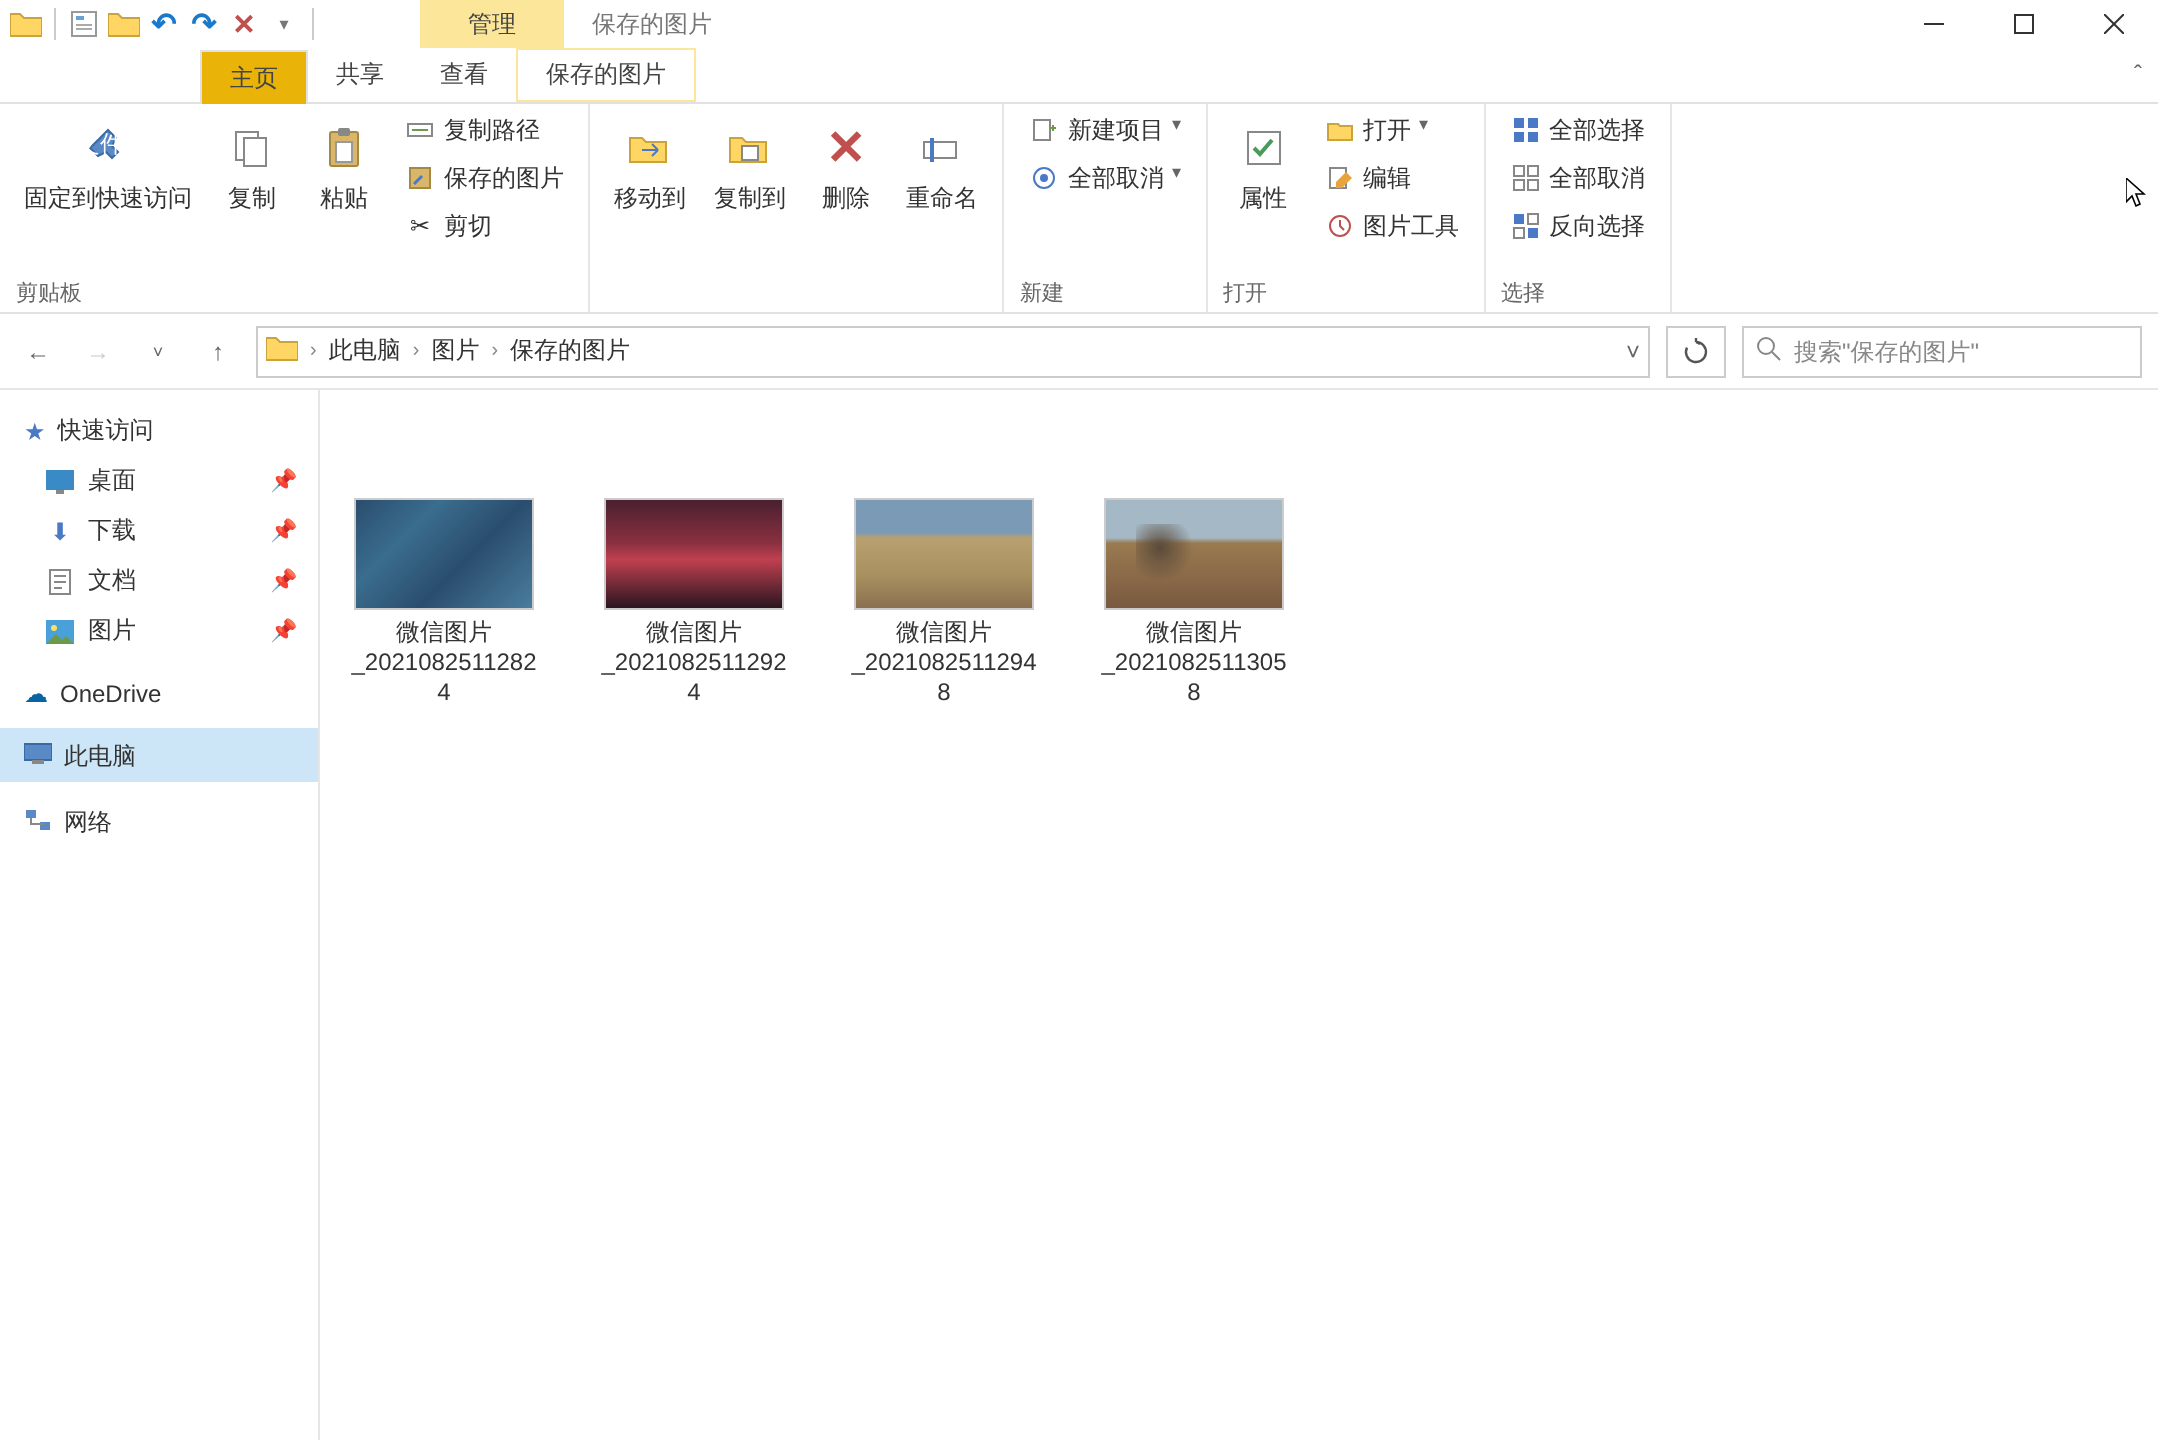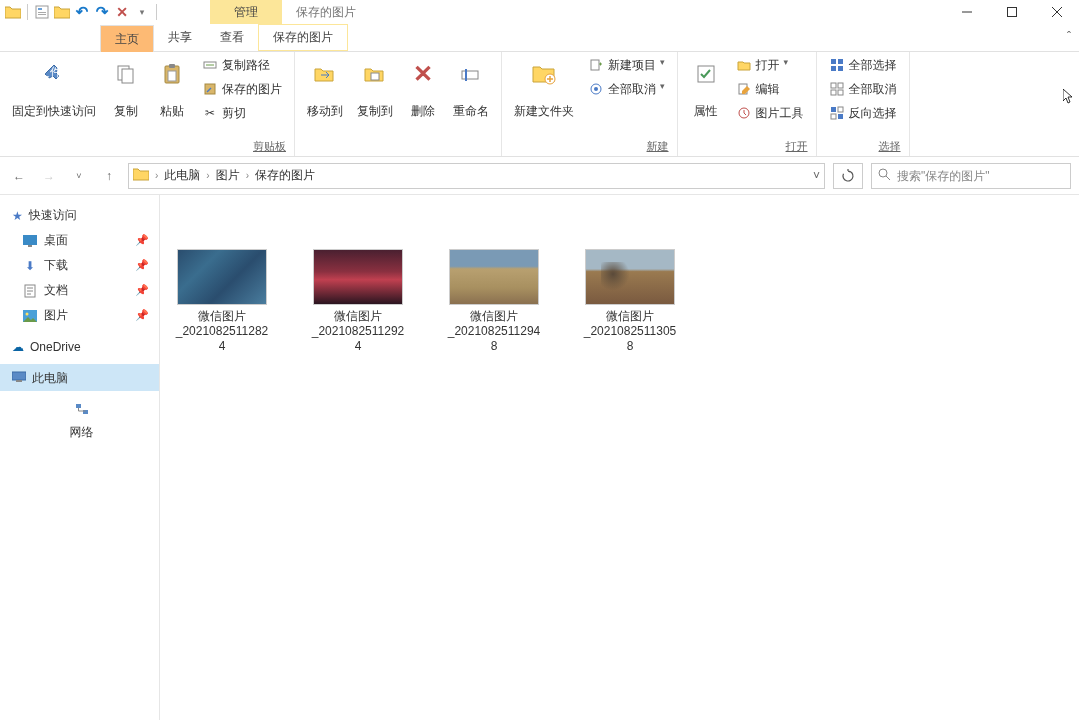--- a/index.html
+++ b/index.html
@@ -13,32 +13,32 @@
     .qat-sep { width: 1px; height: 16px; background: #ccc; margin: 0 3px; }
     .ctx-tab-head { position: absolute; left: 210px; top: 0; height: 24px; width: 72px; background: #fce699; display: flex; align-items: center; justify-content: center; color: #444; font-size: 12px; }
     .title-text { position: absolute; left: 296px; top: 4px; color: #777; font-size: 12px; }
     .win-controls { position: absolute; right: 0; top: 0; display: flex; }
     .win-ctrl { width: 45px; height: 24px; display: flex; align-items: center; justify-content: center; color: #666; }
 
     
     .ribbon-tabs { height: 28px; display: flex; align-items: stretch; border-bottom: 1px solid #e1e1e1; position: relative; }
     .tab { padding: 0 14px; display: flex; align-items: center; color: #444; font-size: 12px; cursor: default; }
     .tab.file { background: #1979ca; color: #fff; padding: 0 14px; }
-    .tab.active { background: #fdba74; border-top: 1px solid #e1e1e1; border-left: 1px solid #e1e1e1; border-right: 1px solid #e1e1e1; position: relative; top: 1px; }
+    .tab.active { background: #eab308; border-top: 1px solid #e1e1e1; border-left: 1px solid #e1e1e1; border-right: 1px solid #e1e1e1; position: relative; top: 1px; }
     .tab.ctx { border: 1px solid #fce699; }
     .rib-collapse { position: absolute; right: 8px; top: 6px; display: flex; gap: 6px; color: #666; }
 
     
     .ribbon { height: 105px; border-bottom: 1px solid #e1e1e1; display: flex; }
     .group { border-right: 1px solid #e6e6e6; display: flex; flex-direction: column; justify-content: space-between; padding: 4px 8px 2px; }
     .group-body { display: flex; gap: 6px; align-items: flex-start; flex: 1; }
-    .group-label { text-align: right; color: #666; font-size: 11px; padding-top: 2px; text-decoration: underline; }
+    .group-label { text-align: left; color: #666; font-size: 11px; padding-top: 2px; }
     .bigbtn { display: flex; flex-direction: column; align-items: center; gap: 2px; padding: 2px 4px; min-width: 40px; }
     .bigbtn-ico { width: 32px; height: 32px; display: flex; align-items: center; justify-content: center; }
-    .bigbtn-label { font-size: 12px; text-align: center; color: #333; line-height: 14px; margin-top: 12px; }
+    .bigbtn-label { font-size: 12px; text-align: center; color: #333; line-height: 14px; }
     .smallrow { display: flex; flex-direction: column; gap: 2px; font-size: 12px; color: #333; }
     .smallbtn { display: flex; align-items: flex-start; gap: 4px; padding: 1px 4px; height: 22px; }
     .smallbtn-ico { width: 16px; height: 16px; display: flex; align-items: center; justify-content: center; }
 
     
     .addrbar { height: 38px; border-bottom: 1px solid #e6e6e6; display: flex; align-items: center; padding: 0 8px; gap: 8px; }
     .nav-arrow { width: 22px; height: 22px; display: flex; align-items: center; justify-content: center; color: #666; }
     .addrbox { flex: 1; height: 26px; border: 1px solid #ccc; display: flex; align-items: center; padding: 0 4px; gap: 6px; font-size: 12px; position: relative; background: #fff; }
     .crumb { color: #333; }
     .crumb-sep { color: #888; font-size: 10px; }
@@ -49,21 +49,21 @@
     .searchbox input::placeholder { color: #888; }
 
     
     .body { flex: 1; display: flex; overflow: hidden; }
     .nav { width: 160px; border-right: 1px solid #e6e6e6; padding: 6px 0; overflow-y: auto; }
     .nav-item { display: flex; align-items: center; gap: 6px; padding: 4px 8px 4px 22px; font-size: 12px; color: #333; position: relative; }
     .nav-item .pin { position: absolute; right: 10px; color: #777; font-size: 11px; }
     .nav-item .ico { width: 16px; height: 16px; display: flex; align-items: center; justify-content: center; }
     .nav-section { display: flex; align-items: center; gap: 6px; padding: 6px 8px 4px 12px; font-size: 12px; color: #333; }
 
-    .content { flex: 1; padding: 14px 12px; display: flex; flex-wrap: wrap; align-content: flex-start; gap: 36px; overflow-y: auto; }
+    .content { flex: 1; padding: 14px 12px; display: flex; flex-wrap: wrap; align-content: flex-start; gap: 25px; overflow-y: auto; }
     .file { width: 100px; display: flex; flex-direction: column; align-items: center; gap: 4px; margin-top: 40px; }
     .thumb { width: 90px; height: 56px; border: 1px solid #ccc; background-size: cover; background-position: center; }
     .thumb.ocean { background: linear-gradient(135deg,#2a4d6e 0%,#3a6d8e 30%,#2a4d6e 60%,#4a7d9e 100%); }
     .thumb.canyon { background: linear-gradient(180deg,#4a2030 0%,#8a3040 40%,#c04050 55%,#2a1520 100%); }
     .thumb.quarry { background: linear-gradient(180deg,#7a9ab5 0%,#7a9ab5 30%,#b8a070 35%,#a89060 70%,#8a7050 100%); }
     .thumb.mine { background: linear-gradient(180deg,#a5b8c5 0%,#a5b8c5 35%,#9a7a50 40%,#7a5a40 100%); position: relative; }
     .thumb.mine::after { content:''; position:absolute; left:15px; top:12px; width:40px; height:30px; background: radial-gradient(circle at 30% 40%, #5a4a3a 0%, transparent 50%); }
     .fname { font-size: 12px; text-align: center; color: #333; line-height: 15px; word-break: break-all; }
     .cursor-ptr { position: absolute; right: 4px; top: 65px; }
   </style>
@@ -227,30 +227,20 @@
                 <rect x="5" y="6" width="2" height="12" fill="#4a7ac6"></rect>
               </svg>
             </span>
           <span class="bigbtn-label">重命名</span>
         </div>
       </div>
     </div>
 
     <div class="group">
       <div class="group-body">
-        <div class="bigbtn">
-          <span class="bigbtn-ico">
-              <svg width="26" height="22">
-                <path d="M2 4h7l2 2h12v13H2z" fill="#ffd664" stroke="#caa43a"></path>
-                <circle cx="19" cy="16" r="5" fill="#fff" stroke="#e8a33d"></circle>
-                <path d="M19 13v6M16 16h6" stroke="#e8a33d" stroke-width="1.5"></path>
-              </svg>
-            </span>
-          <span class="bigbtn-label">新建文件夹</span>
-        </div>
         <div class="smallrow">
           <div class="smallbtn">
             <span class="smallbtn-ico">
                 <svg width="14" height="14">
                   <rect x="2" y="2" width="8" height="10" fill="#fff" stroke="#888"></rect>
                   <path d="M10 6h3M11.5 4.5v3" stroke="#6a9a4a"></path>
                 </svg>
               </span>
             <span>新建项目</span>
             <span style="font-size:9px;color:#666;">▾</span>
@@ -433,21 +423,21 @@
         <span class="ico" style="color:#0a64a4;">☁</span>
         <span>OneDrive</span>
       </div>
       <div class="nav-section selected" style="background:#cde6f7;margin-top:6px;">
         <span class="ico"><svg width="14" height="12">
               <rect x="0" y="1" width="14" height="8" fill="#5a8ac6" stroke="#3a6aa6"></rect>
               <rect x="4" y="9" width="6" height="2" fill="#888"></rect>
             </svg></span>
         <span>此电脑</span>
       </div>
-      <div class="nav-section" style="margin-top:6px;flex-direction:column;">
+      <div class="nav-section" style="margin-top:6px;">
         <span class="ico"><svg width="14" height="12">
               <rect x="1" y="1" width="5" height="4" fill="#5a8ac6"></rect>
               <rect x="8" y="7" width="5" height="4" fill="#5a8ac6"></rect>
               <path d="M3.5 5v3h7" stroke="#888" fill="none"></path>
             </svg></span>
         <span>网络</span>
       </div>
     </div>
 
     <div class="content" id="content-area">

